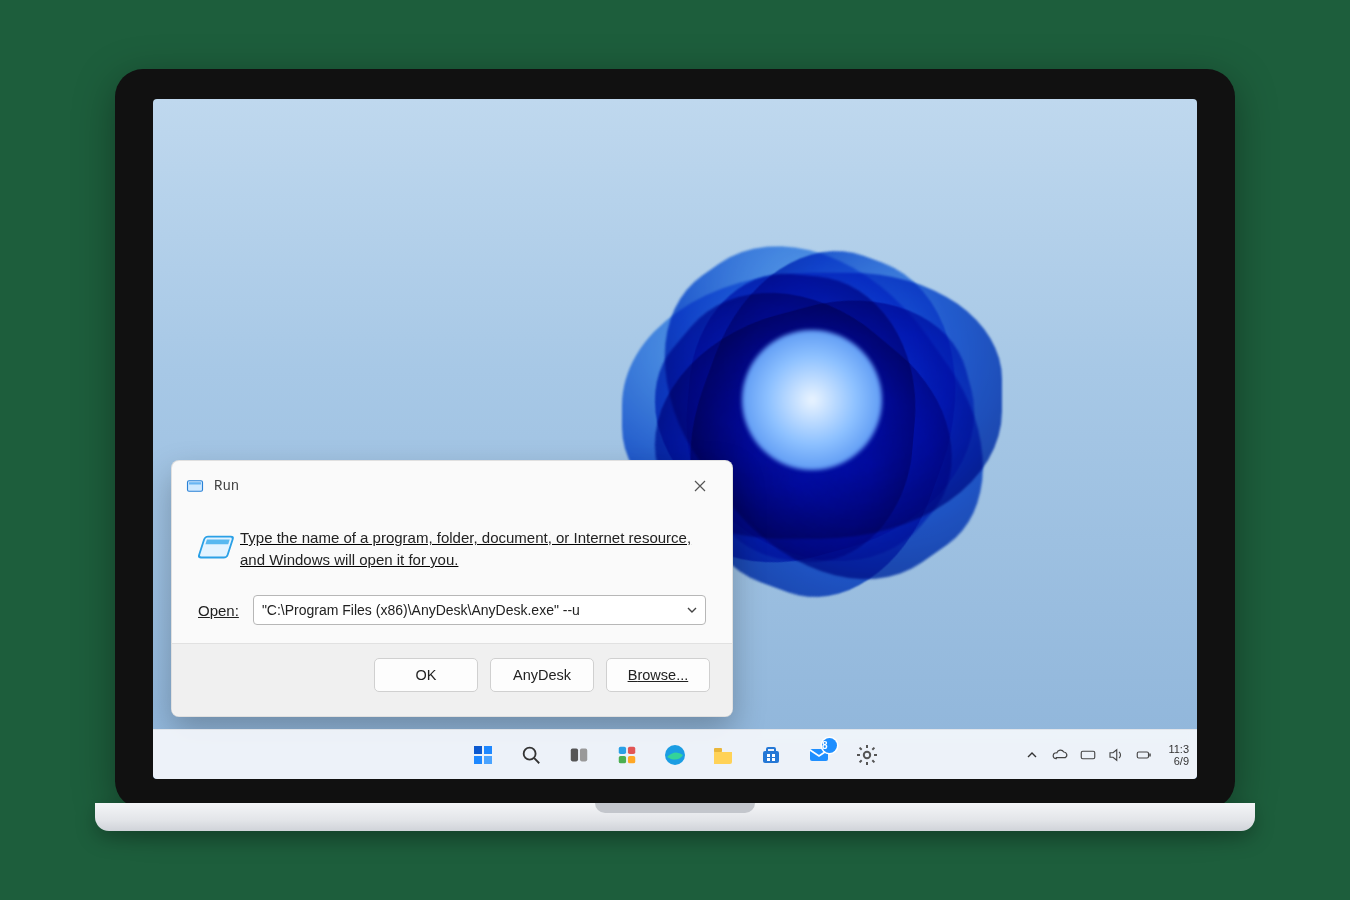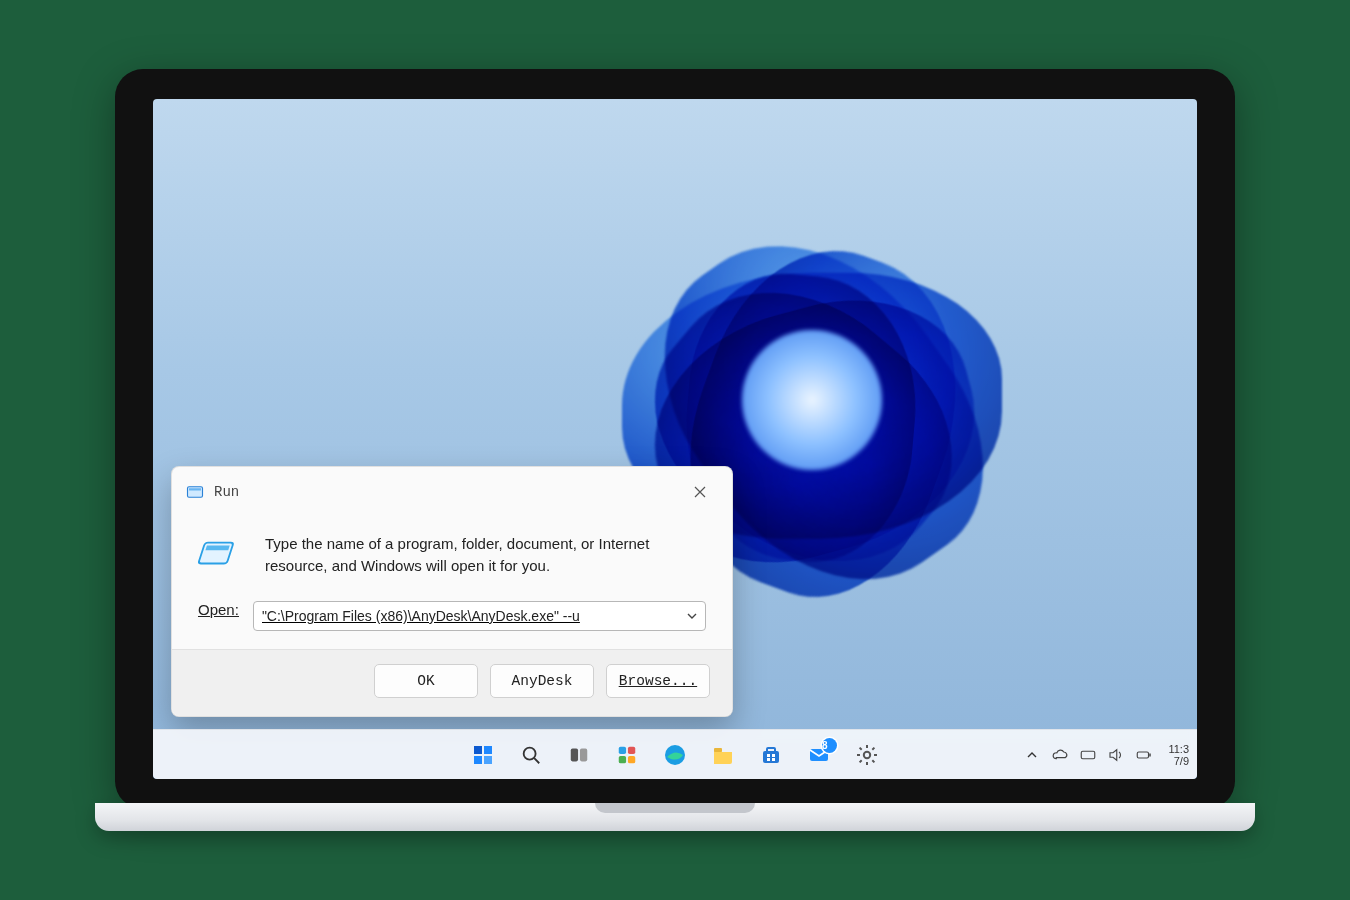--- a/index.html
+++ b/index.html
@@ -122,47 +122,46 @@
     font-family: Liberation Mono, monospace;
   }
   .dlg-title .title-icon { width: 18px; height: 18px; }
   .dlg-title .title-text { flex: 1; font-size: 14px; color: #444; }
   .dlg-title .close {
     width: 44px; height: 30px; border-radius: 6px;
     display:flex; align-items:center; justify-content:center;
     color: #555;
   }
   .dlg-body { padding: 16px 26px 18px 26px; }
-  .body-row1 { display:flex; gap:29px; align-items:flex-start; }
+  .body-row1 { display:flex; gap:4px; align-items:flex-start;text-decoration:underline; }
   .run-icon { width:38px; height:38px; flex:0 0 auto; margin-top:2px; }
   .desc { font-size: 15px; color:#222; line-height: 22px; }
-  .open-row { display:flex; gap:14px; margin-top: 24px; text-decoration: underline; }
+  .open-row { display:flex; align-items:center; gap:14px; margin-top: 24px; }
   .open-label { font-size: 15px; color:#222; }
   .open-label u { text-decoration: underline; }
   .combo {
     flex:1; display:flex; align-items:center;
     border:1px solid #b7b7b7; border-radius:4px;
     background:#fff; height:30px;
   }
   .combo input {
     flex:1; border:none; outline:none; padding:0 8px;
     font-family:inherit; font-size:14px; background:transparent;
     color:#222;
   }
   .combo .chev {
     width:26px; display:flex; align-items:center; justify-content:center;
     color:#444;
   }
   .dlg-footer {
     background:#f0f0f0;
     border-top:1px solid rgba(0,0,0,.06);
-    padding: 14px 22px 18px;
+    padding: 14px 22px 24px;
     display:flex; justify-content:flex-end; gap:12px;
     border-radius: 0 0 8px 8px;
-    font-family: Liberation Mono, monospace;
   }
   .btn {
     min-width: 104px; height: 34px;
     background:#fdfdfd; border:1px solid #d0d0d0; border-radius:5px;
     font: inherit; font-size:14.5px; color:#222; cursor:pointer;
   }
   .u { text-decoration: underline; }
 </style>
 </head>
 <body>
@@ -322,21 +321,21 @@
               </svg>
           </div>
           <div class="tray-glyph">
             <svg width="20" height="18" viewBox="0 0 24 24">
                 <rect x="3" y="8" width="15" height="8" rx="2" fill="none" stroke="#444" stroke-width="1.5"></rect>
                 <rect x="19" y="10" width="2" height="4" fill="#444"></rect>
               </svg>
           </div>
           <div class="clock">
             <div>11:3</div>
-            <div>7/9</div>
+            <div>6/9</div>
           </div>
         </div>
       </div>
 
     </div>
   </div>
   <div class="laptop-base">
     <div class="laptop-notch"></div>
   </div>
 </div>

